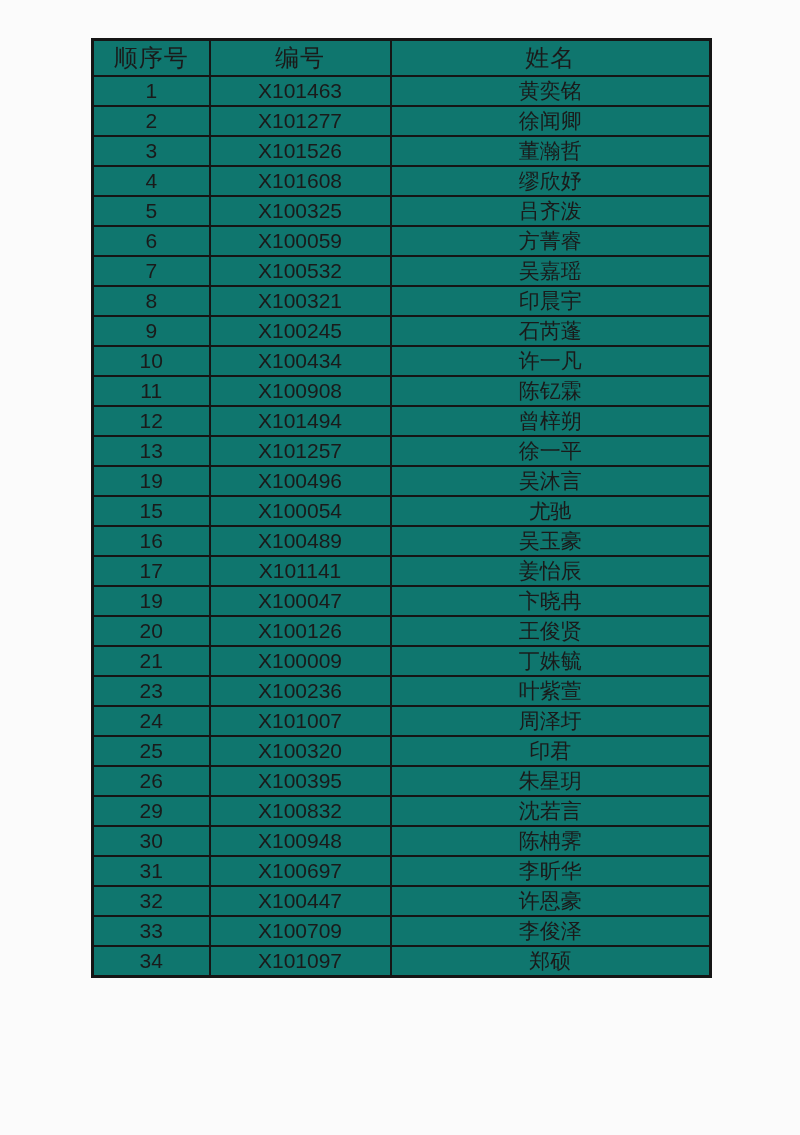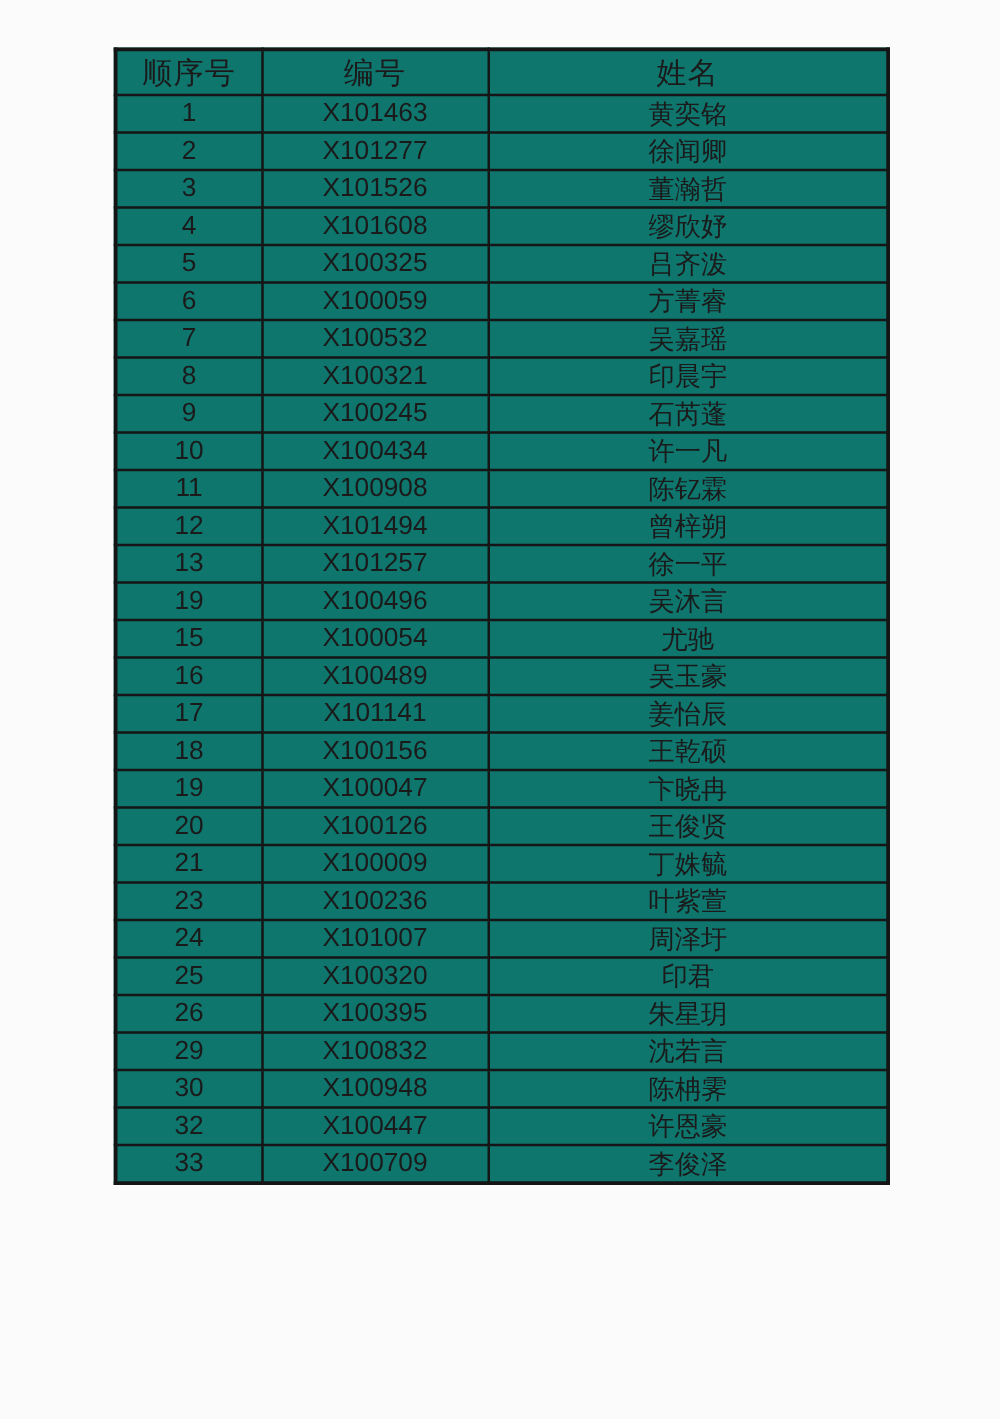--- a/index.html
+++ b/index.html
@@ -144,25 +144,20 @@
     <td>16</td>
     <td>X100489</td>
     <td>吴玉豪</td>
   </tr>
         <tr>
     <td>17</td>
     <td>X101141</td>
     <td>姜怡辰</td>
   </tr>
         <tr>
-    <td>18</td>
-    <td>X100156</td>
-    <td>王乾硕</td>
-  </tr>
-        <tr>
     <td>19</td>
     <td>X100047</td>
     <td>卞晓冉</td>
   </tr>
         <tr>
     <td>20</td>
     <td>X100126</td>
     <td>王俊贤</td>
   </tr>
         <tr>
@@ -194,24 +189,34 @@
     <td>29</td>
     <td>X100832</td>
     <td>沈若言</td>
   </tr>
         <tr>
     <td>30</td>
     <td>X100948</td>
     <td>陈柟霁</td>
   </tr>
         <tr>
+    <td>31</td>
+    <td>X100697</td>
+    <td>李昕华</td>
+  </tr>
+        <tr>
     <td>32</td>
     <td>X100447</td>
     <td>许恩豪</td>
   </tr>
         <tr>
     <td>33</td>
     <td>X100709</td>
     <td>李俊泽</td>
+  </tr>
+        <tr>
+    <td>34</td>
+    <td>X101097</td>
+    <td>郑硕</td>
   </tr>
       </tbody>
   </table>
 </div>
 
 </body></html>

